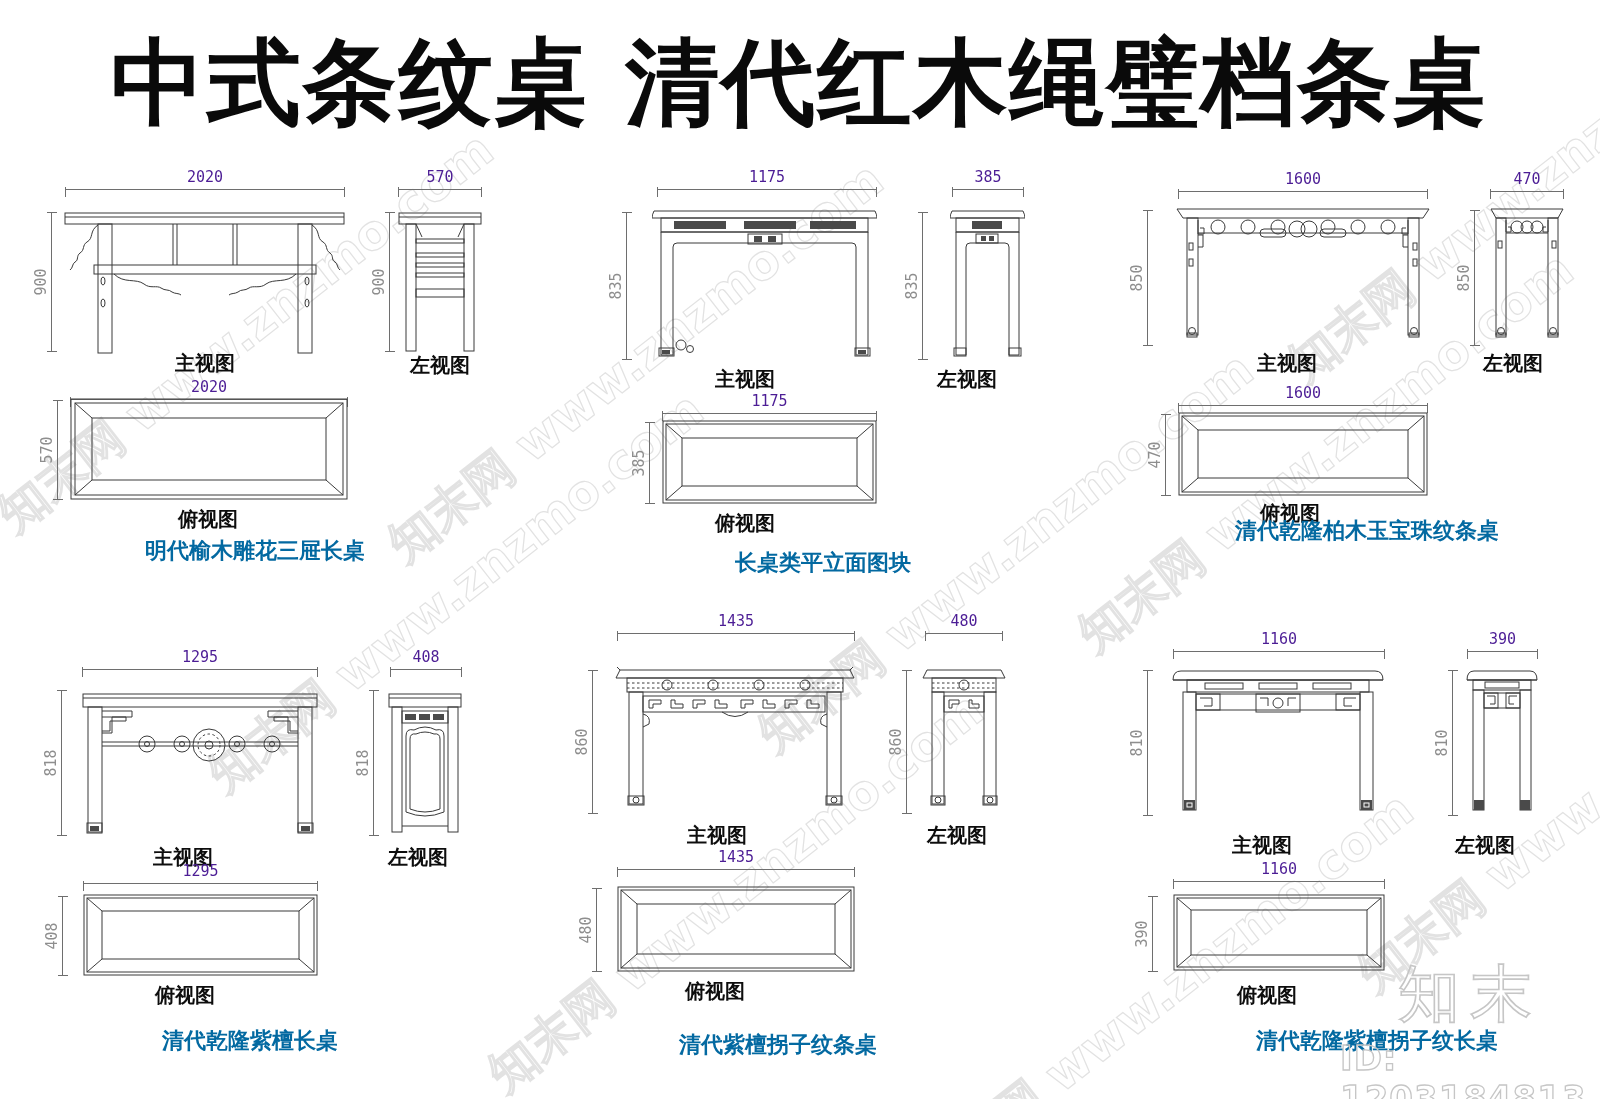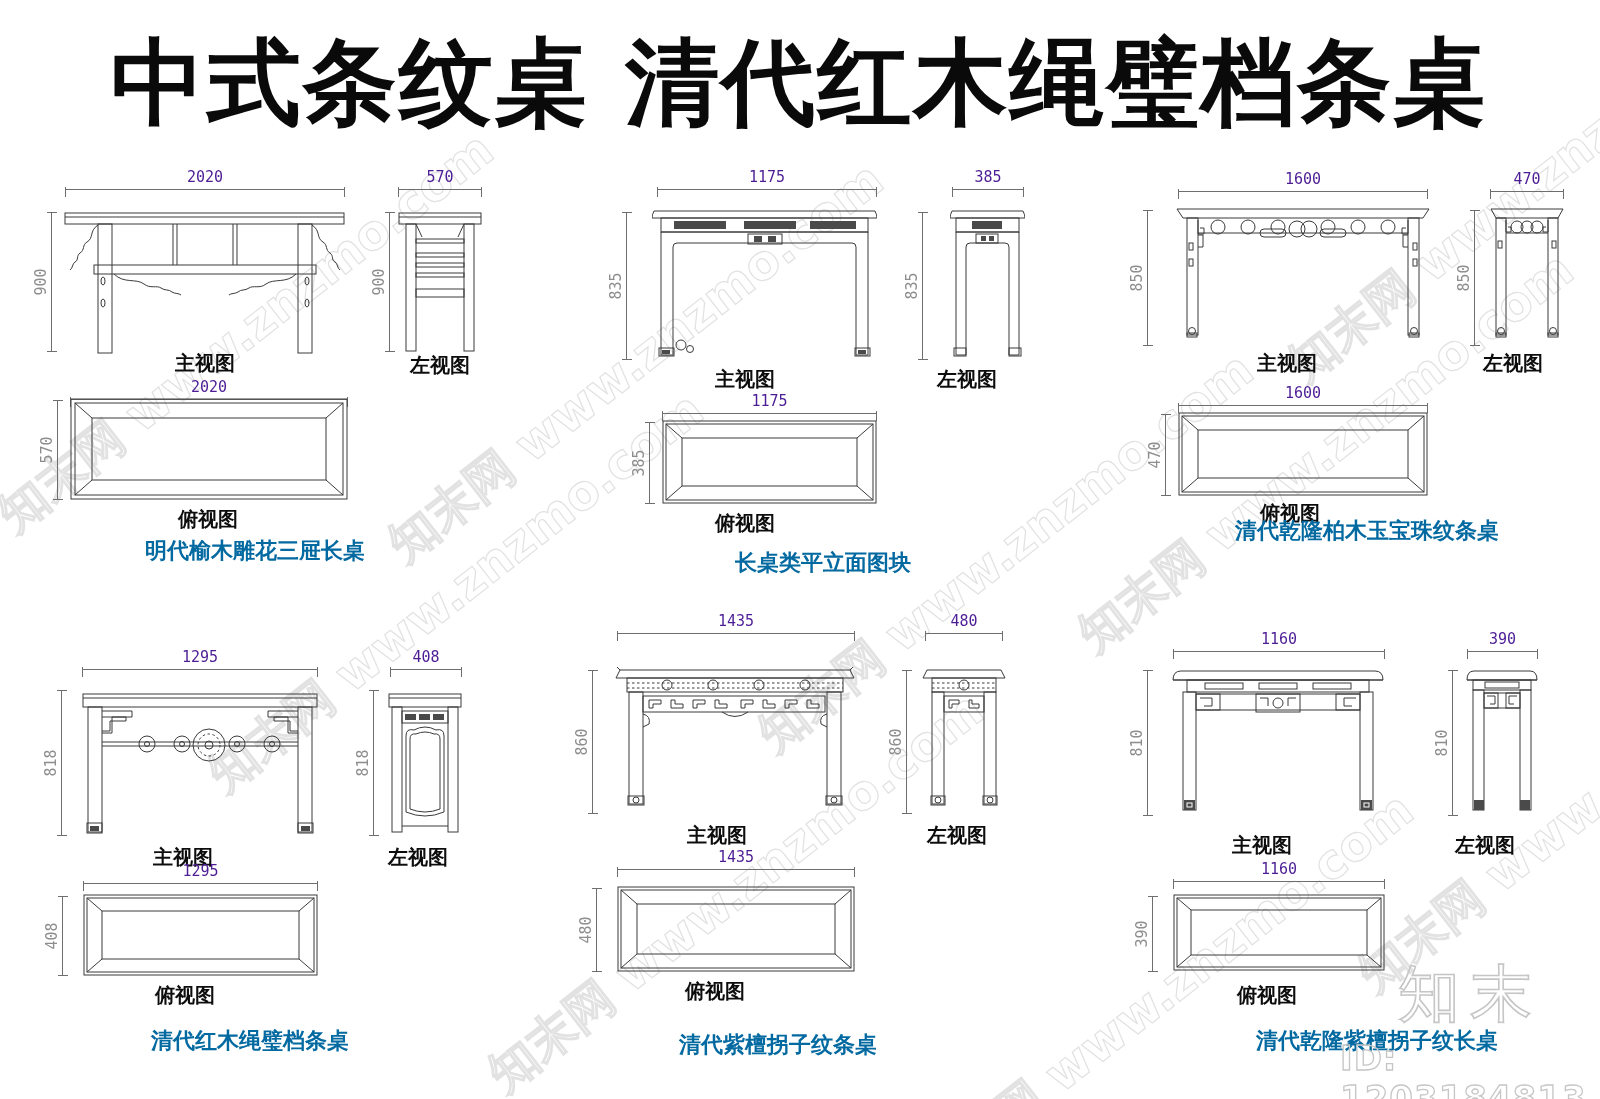--- a/index.html
+++ b/index.html
@@ -313,21 +313,21 @@
   <svg class="cad" style="left:83px;top:894px" width="235" height="82" viewBox="0 0 235 82">
     <rect x="1" y="1" width="233" height="80"></rect>
       <rect x="4" y="4" width="227" height="74"></rect>
     <rect x="19" y="17" width="197" height="48"></rect>
     <line x1="4" y1="4" x2="19" y2="17"></line>
       <line x1="231" y1="4" x2="216" y2="17"></line>
     <line x1="4" y1="78" x2="19" y2="65"></line>
       <line x1="231" y1="78" x2="216" y2="65"></line>
   </svg>
   <div class="viewlabel" style="left:85px;top:982px;width:200px">俯视图</div>
-  <div class="caption" style="left:100px;top:1026px;width:300px">清代红木绳璧档条桌</div>
+  <div class="caption" style="left:100px;top:1026px;width:300px">清代乾隆紫檀长桌</div>
 </div>
 
 <div>
   <div class="hdim" style="left:617px;top:612px;width:238px"><span class="dlabel">1435</span><i class="dline"></i></div>
   <div class="vdim" style="left:571px;top:670px;width:22px;height:144px">
       <span class="dlabel">860</span>
       <i class="dline"></i>
     </div>
   <svg class="cad" style="left:615px;top:666px" width="240" height="150" viewBox="0 0 240 150">
     <path d="M5,4 L235,4 L239,12 L1,12 Z"></path>

